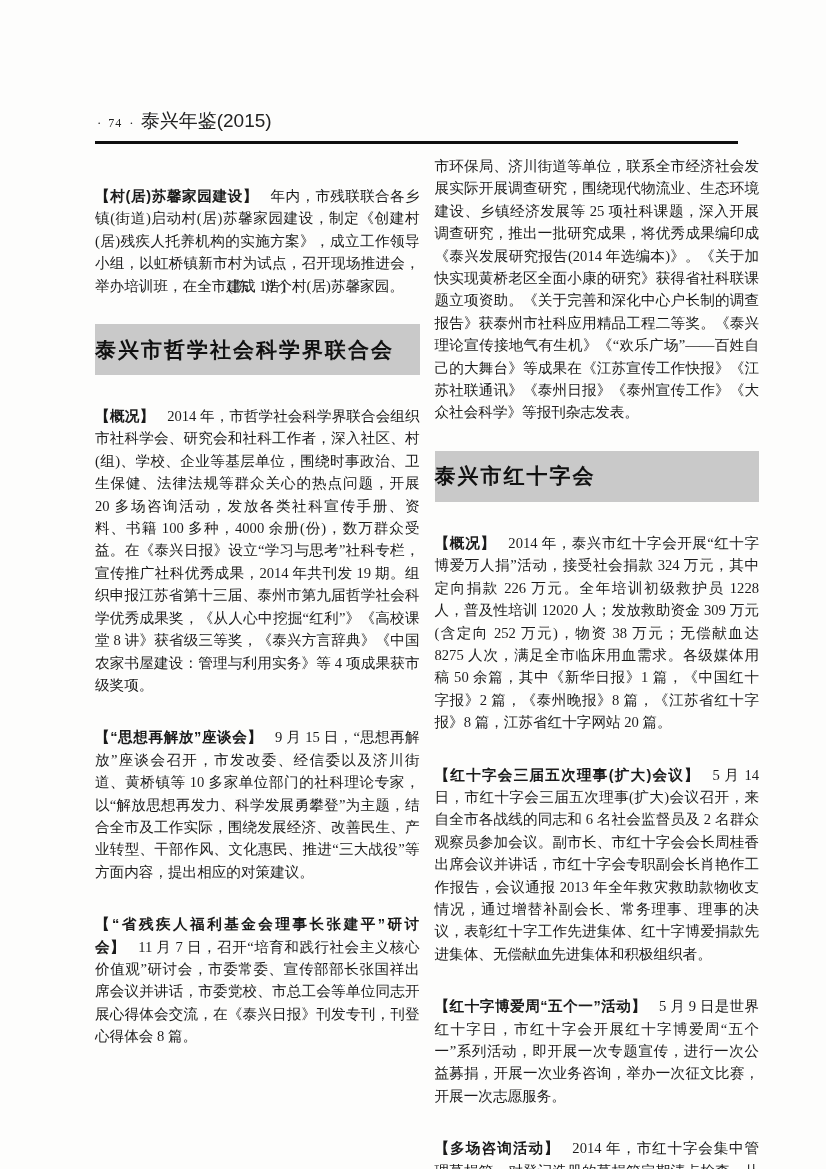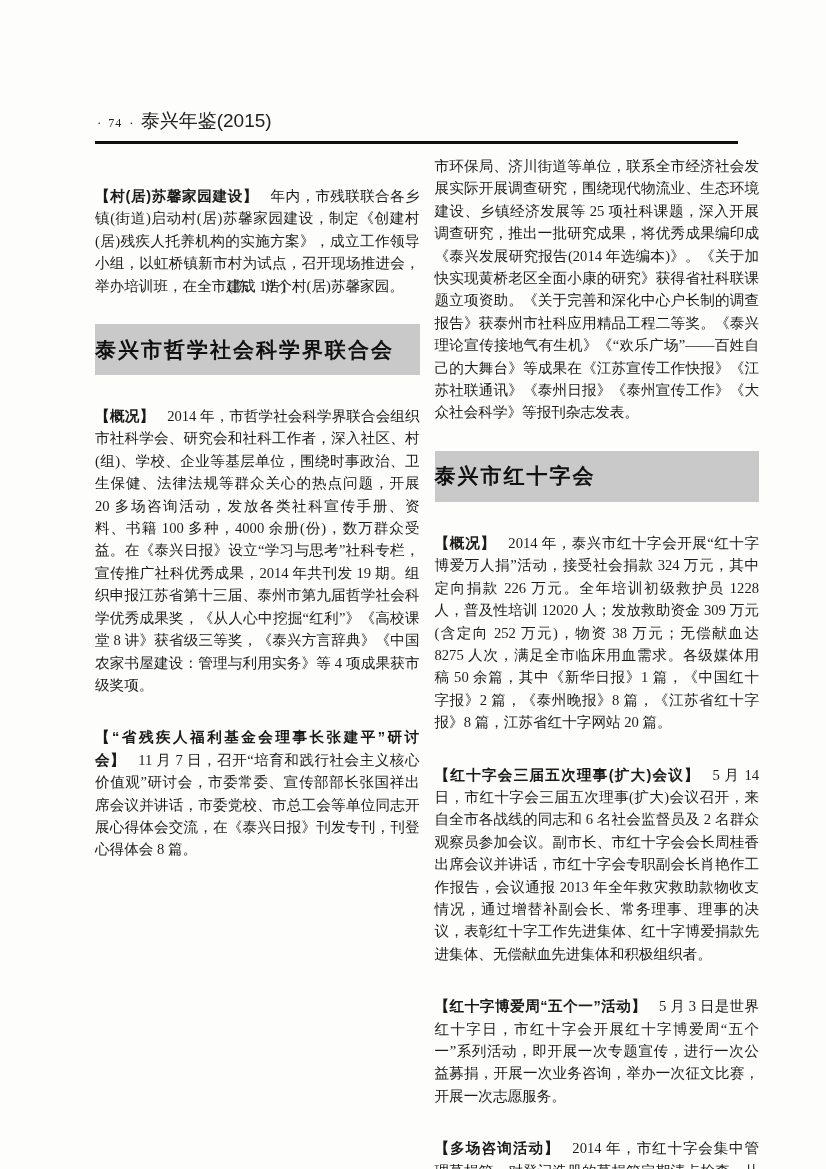--- a/index.html
+++ b/index.html
@@ -112,20 +112,23 @@
       </p>
 
       <div class="section-box">
         <span class="stitle">泰兴市哲学社会科学界联合会</span>
       </div>
 
       <p class="entry">
         <span class="ehead">【概况】</span><span class="ebody">2014 年，市哲学社会科学界联合会组织市社科学会、研究会和社科工作者，深入社区、村(组)、学校、企业等基层单位，围绕时事政治、卫生保健、法律法规等群众关心的热点问题，开展 20 多场咨询活动，发放各类社科宣传手册、资料、书籍 100 多种，4000 余册(份)，数万群众受益。在《泰兴日报》设立“学习与思考”社科专栏，宣传推广社科优秀成果，2014 年共刊发 19 期。组织申报江苏省第十三届、泰州市第九届哲学社会科学优秀成果奖，《从人心中挖掘“红利”》《高校课堂 8 讲》获省级三等奖，《泰兴方言辞典》《中国农家书屋建设：管理与利用实务》等 4 项成果获市级奖项。</span>
       </p>
 
+      <p class="entry">
+        <span class="ehead">【“思想再解放”座谈会】</span><span class="ebody">9 月 15 日，“思想再解放”座谈会召开，市发改委、经信委以及济川街道、黄桥镇等 10 多家单位部门的社科理论专家，以“解放思想再发力、科学发展勇攀登”为主题，结合全市及工作实际，围绕发展经济、改善民生、产业转型、干部作风、文化惠民、推进“三大战役”等方面内容，提出相应的对策建议。</span>
+      </p>
 
       <p class="entry">
         <span class="ehead">【“省残疾人福利基金会理事长张建平”研讨会】</span><span class="ebody">11 月 7 日，召开“培育和践行社会主义核心价值观”研讨会，市委常委、宣传部部长张国祥出席会议并讲话，市委党校、市总工会等单位同志开展心得体会交流，在《泰兴日报》刊发专刊，刊登心得体会 8 篇。</span>
       </p>
 
     </div>
 
     <div class="col">
 
       <p class="entry first">
@@ -138,21 +141,21 @@
 
       <p class="entry">
         <span class="ehead">【概况】</span><span class="ebody">2014 年，泰兴市红十字会开展“红十字博爱万人捐”活动，接受社会捐款 324 万元，其中定向捐款 226 万元。全年培训初级救护员 1228 人，普及性培训 12020 人；发放救助资金 309 万元(含定向 252 万元)，物资 38 万元；无偿献血达 8275 人次，满足全市临床用血需求。各级媒体用稿 50 余篇，其中《新华日报》1 篇，《中国红十字报》2 篇，《泰州晚报》8 篇，《江苏省红十字报》8 篇，江苏省红十字网站 20 篇。</span>
       </p>
 
       <p class="entry">
         <span class="ehead">【红十字会三届五次理事(扩大)会议】</span><span class="ebody">5 月 14 日，市红十字会三届五次理事(扩大)会议召开，来自全市各战线的同志和 6 名社会监督员及 2 名群众观察员参加会议。副市长、市红十字会会长周桂香出席会议并讲话，市红十字会专职副会长肖艳作工作报告，会议通报 2013 年全年救灾救助款物收支情况，通过增替补副会长、常务理事、理事的决议，表彰红十字工作先进集体、红十字博爱捐款先进集体、无偿献血先进集体和积极组织者。</span>
       </p>
 
       <p class="entry">
-        <span class="ehead">【红十字博爱周“五个一”活动】</span><span class="ebody">5 月 3 日是世界红十字日，市红十字会开展红十字博爱周“五个一”系列活动，即开展一次专题宣传，进行一次公益募捐，开展一次业务咨询，举办一次征文比赛，开展一次志愿服务。</span>
+        <span class="ehead">【红十字博爱周“五个一”活动】</span><span class="ebody">5 月 9 日是世界红十字日，市红十字会开展红十字博爱周“五个一”系列活动，即开展一次专题宣传，进行一次公益募捐，开展一次业务咨询，举办一次征文比赛，开展一次志愿服务。</span>
       </p>
 
       <p class="entry">
         <span class="ehead">【多场咨询活动】</span><span class="ebody">2014 年，市红十字会集中管理募捐箱，对登记造册的募捐箱定期清点检查。从 3 方面加强监管：定期开箱，无论募得多少，每半年开箱一次；定人监督，邀请设箱单位代表和志愿者对开箱、清点、入账的全过程进行监督；定点公示，在募捐箱上及时张贴捐赠发票复印件，公布募捐数额，确保公开透明。</span>
       </p>
 
     </div>
 
   </div>
 </div>

